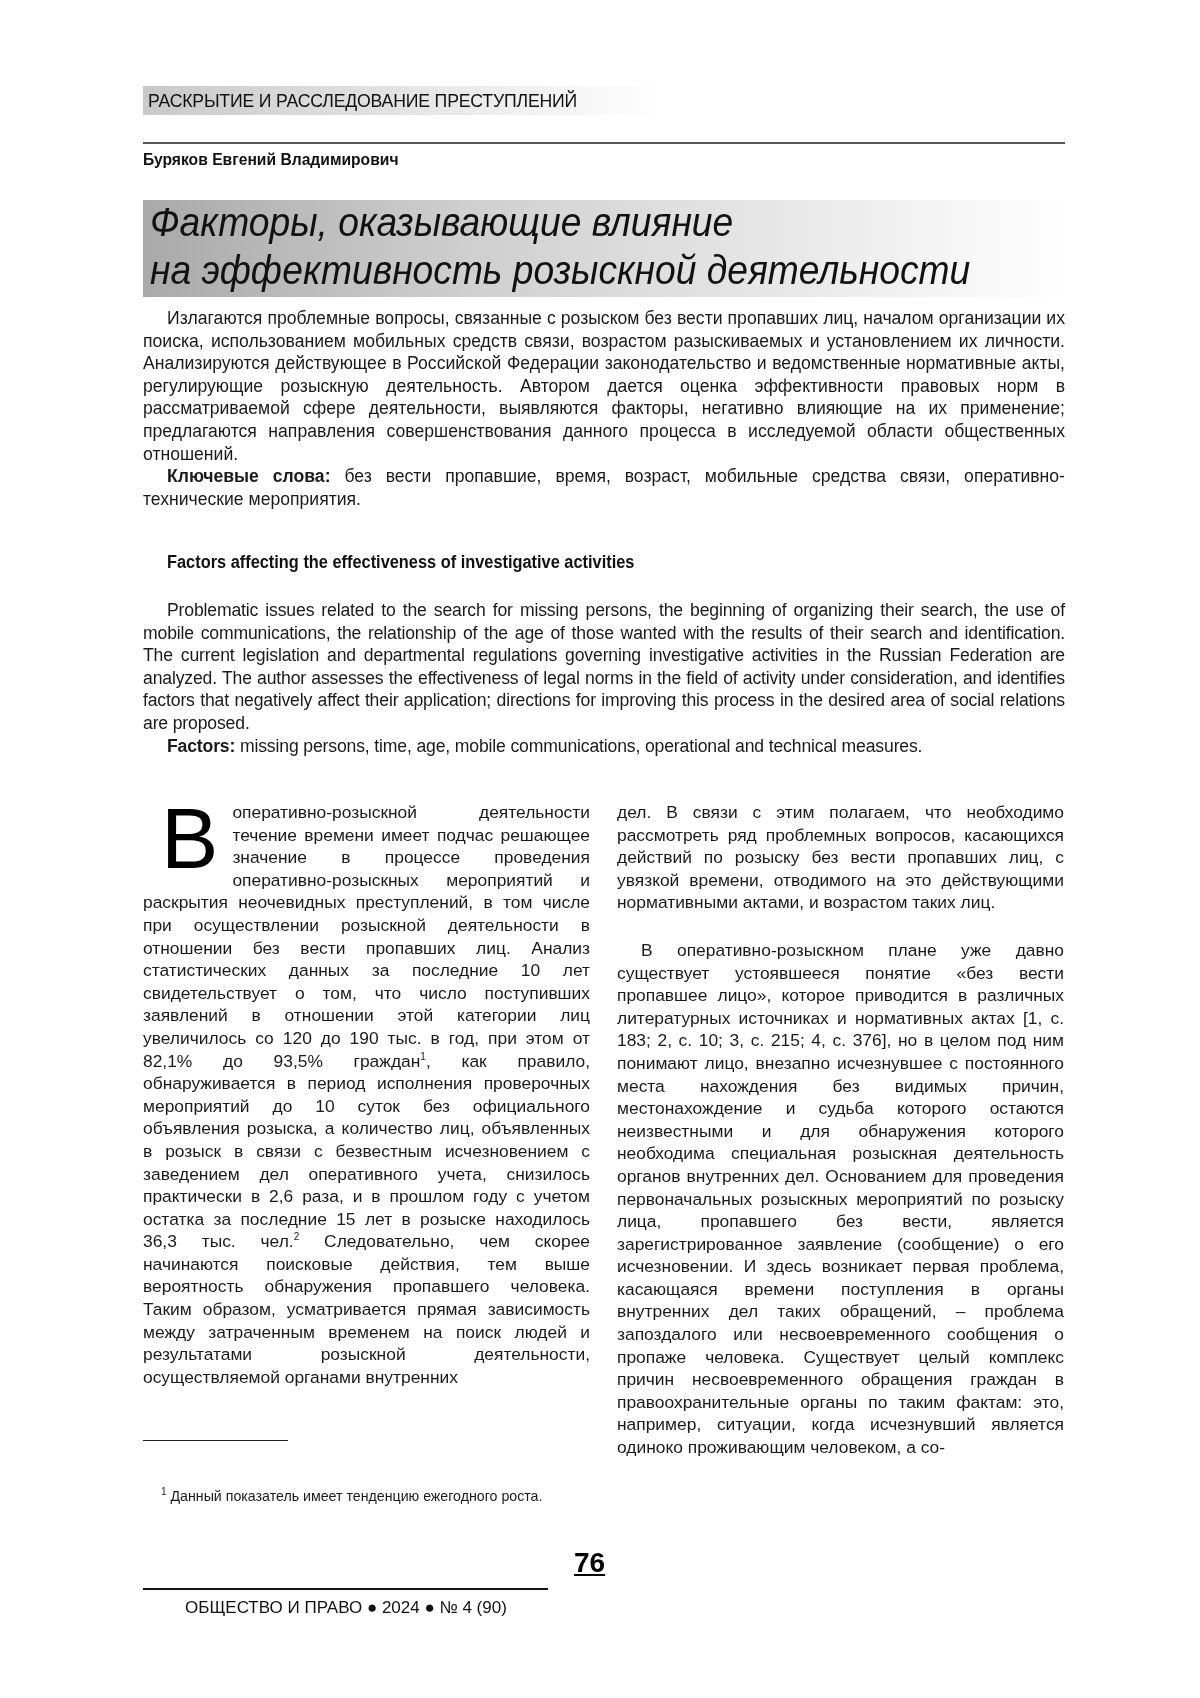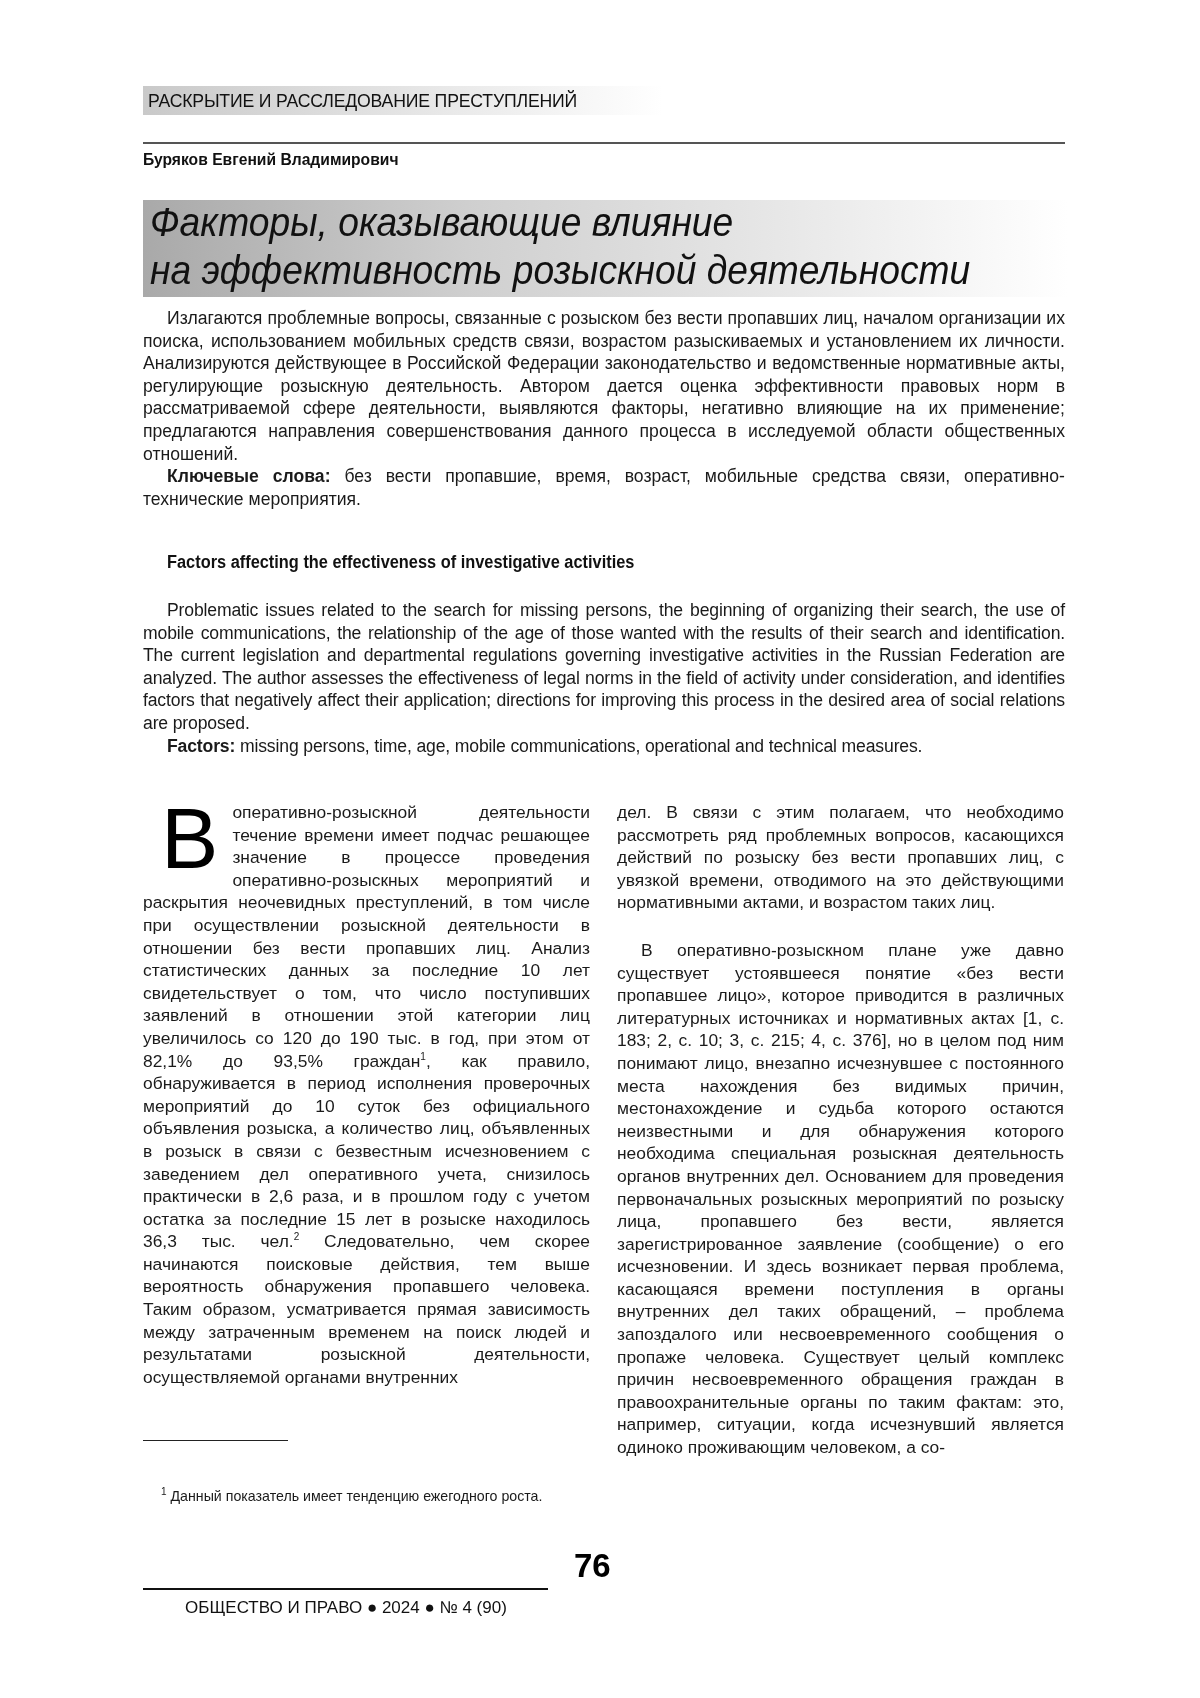--- a/index.html
+++ b/index.html
@@ -62,21 +62,21 @@
     }
     .footnotes {
       position: absolute; left: 137px; top: 1448px; width: 447px; font-size: 14.2px; line-height: 19px;
       text-align: justify; color: #1a1a1a; margin-top: 39px;
     }
     .footnotes p { margin: 0; text-indent: 24px; }
     .footer-rule {
       position: absolute; left: 143px; top: 1588px; width: 405px; height: 2px; background: #111;
     }
     .page-number {
-      position: absolute; left: 574px; top: 1547px; font-size: 33px; font-weight: bold; color: #000;
+      position: absolute; left: 574px; top: 1547px; font-size: 28px; font-weight: bold; color: #000; text-decoration: underline;
     }
     .journal {
       position: absolute; left: 143px; top: 1598px; font-size: 17px; color: #111; white-space: nowrap; margin-left: 42px;
     }
   </style>
 </head>
 <body>
 
 <div class="section-band"></div>
 <div class="section-label">РАСКРЫТИЕ И РАССЛЕДОВАНИЕ ПРЕСТУПЛЕНИЙ</div>

